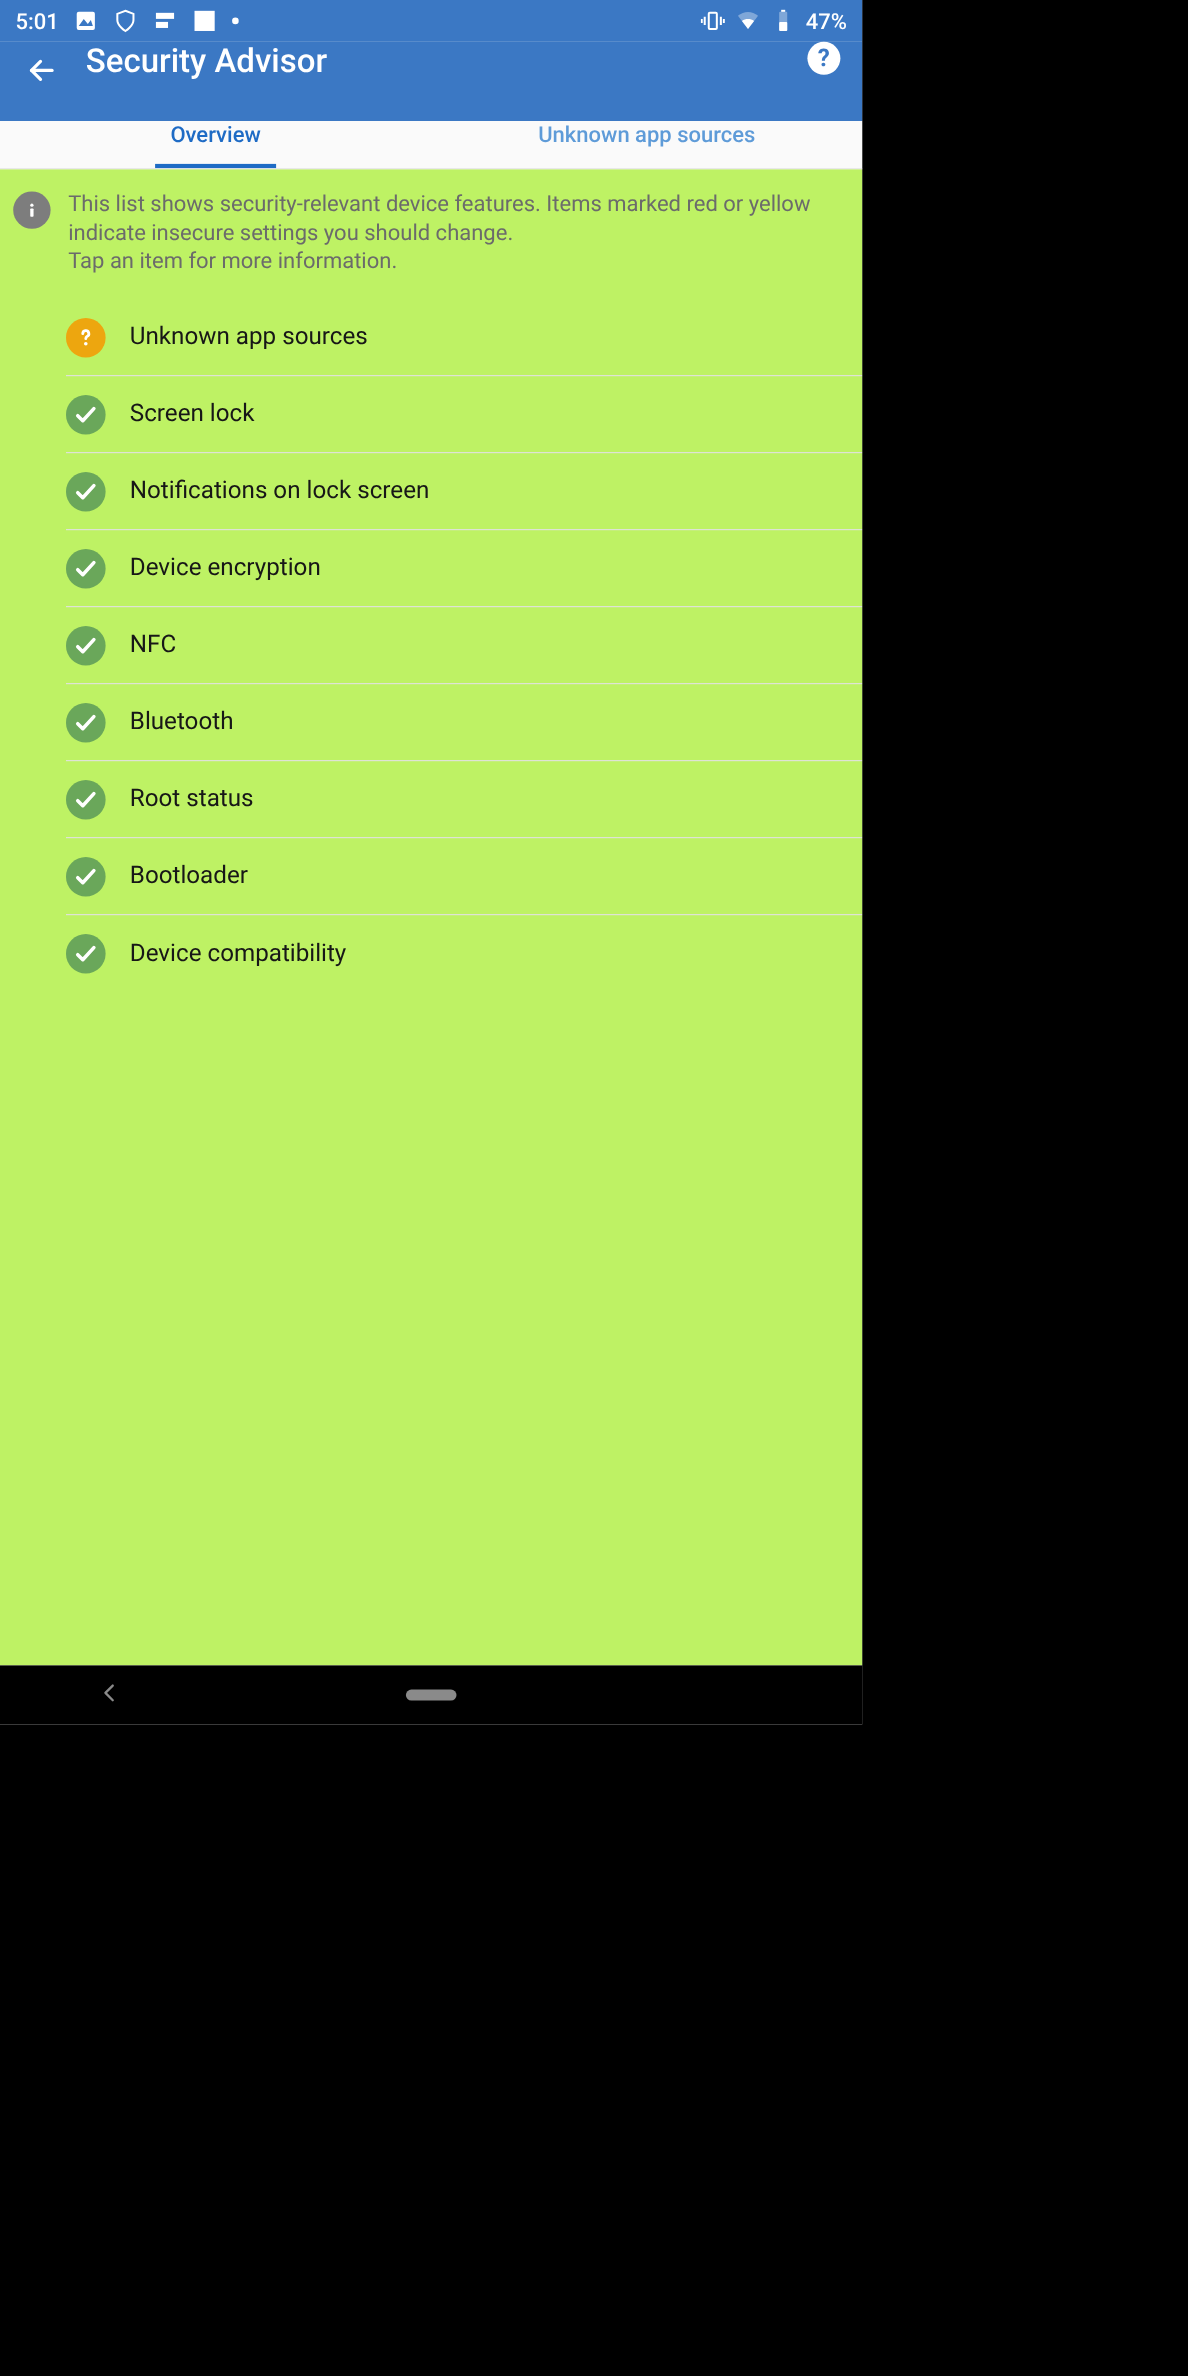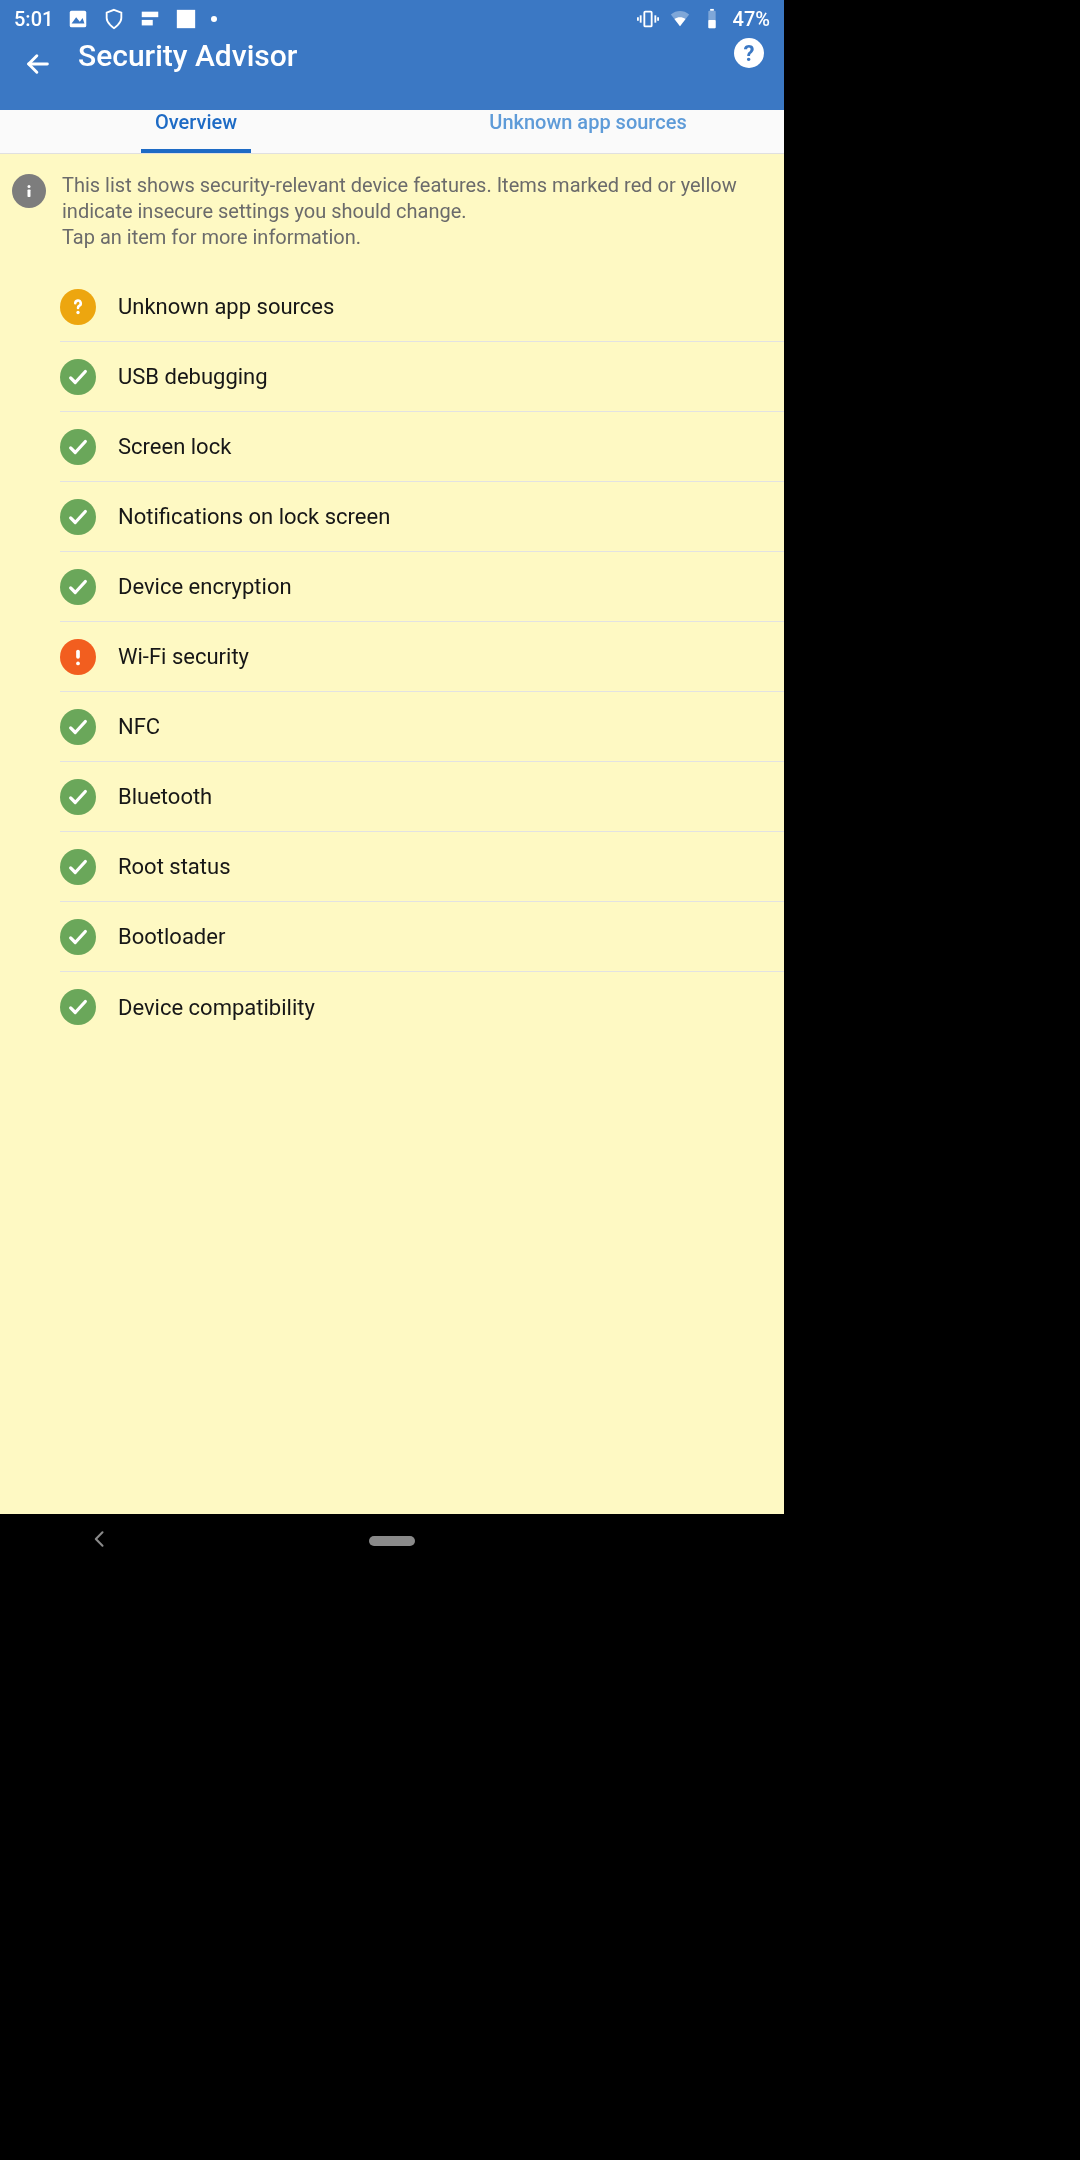--- a/index.html
+++ b/index.html
@@ -19,21 +19,21 @@
   .app-bar .title { font-size: 30px; font-weight: 500; margin-left: 14px; }
   .app-bar .help { margin-left: auto; width: 30px; height: 30px; border-radius: 50%; background: #fff; color: #3b78c4; display: flex; align-items: center; justify-content: center; font-size: 22px; font-weight: 700; margin-right: 8px;}
 
   
   .tabs { height: 44px; background: #fafafa; display: flex; border-bottom: 1px solid #e0e0e0; }
   .tab { flex: 1 1 0; display: flex; align-items: flex-start; justify-content: center; font-size: 20px; font-weight: 500; color: #5e9bd8; position: relative; white-space: nowrap; overflow: hidden; padding: 0 6px;}
   .tab.active { color: #1e6bc5; }
   .tab.active::after { content: ""; position: absolute; bottom: 0; left: 50%; transform: translateX(-50%); width: 110px; height: 4px; background: #1e6bc5; }
 
   
-  .content { flex: 1 1 auto; background: #fef9c3; overflow-y: hidden; }
+  .content { flex: 1 1 auto; background: #bef264; overflow-y: hidden; }
   .intro { display: flex; padding: 18px 18px 0 12px; gap: 16px; }
   .intro .info-badge { width: 34px; height: 34px; border-radius: 50%; background: #7d7d7d; color: #fff; display: flex; align-items: center; justify-content: center; flex: 0 0 auto; margin-top: 2px;}
   .intro-text { color: #6b6b6b; font-size: 20px; line-height: 1.3; }
   .intro-text p + p { }
 
   .list { margin-top: 22px; padding-left: 60px; }
   .row { display: flex; align-items: center; height: 70px; border-bottom: 1px solid #e2e2e2; gap: 22px; padding-right: 24px; }
   .row:last-child { border-bottom: none; }
   .badge { width: 36px; height: 36px; border-radius: 50%; display: flex; align-items: center; justify-content: center; color: #fff; flex: 0 0 auto; }
   .badge svg { width: 22px; height: 22px; }
@@ -151,54 +151,37 @@
             </svg>
           </span>
           <span class="row-label">Unknown app sources</span>
         </div>
         <div class="row">
           <span class="badge badge-green">
             <svg viewBox="0 0 24 24" fill="none" stroke="#fff" stroke-width="3.5" stroke-linecap="round" stroke-linejoin="round">
               <polyline points="4,13 9,18 20,6"></polyline>
             </svg>
           </span>
-          <span class="row-label">USB debugging</span>
-        </div>
-        <div class="row">
-          <span class="badge badge-green">
-            <svg viewBox="0 0 24 24" fill="none" stroke="#fff" stroke-width="3.5" stroke-linecap="round" stroke-linejoin="round">
-              <polyline points="4,13 9,18 20,6"></polyline>
-            </svg>
-          </span>
           <span class="row-label">Screen lock</span>
         </div>
         <div class="row">
           <span class="badge badge-green">
             <svg viewBox="0 0 24 24" fill="none" stroke="#fff" stroke-width="3.5" stroke-linecap="round" stroke-linejoin="round">
               <polyline points="4,13 9,18 20,6"></polyline>
             </svg>
           </span>
           <span class="row-label">Notifications on lock screen</span>
         </div>
         <div class="row">
           <span class="badge badge-green">
             <svg viewBox="0 0 24 24" fill="none" stroke="#fff" stroke-width="3.5" stroke-linecap="round" stroke-linejoin="round">
               <polyline points="4,13 9,18 20,6"></polyline>
             </svg>
           </span>
           <span class="row-label">Device encryption</span>
-        </div>
-        <div class="row">
-          <span class="badge badge-orange">
-            <svg viewBox="0 0 24 24" fill="#fff">
-              <rect x="10" y="4" width="4" height="10" rx="2"></rect>
-              <circle cx="12" cy="19" r="2"></circle>
-            </svg>
-          </span>
-          <span class="row-label">Wi-Fi security</span>
         </div>
         <div class="row">
           <span class="badge badge-green">
             <svg viewBox="0 0 24 24" fill="none" stroke="#fff" stroke-width="3.5" stroke-linecap="round" stroke-linejoin="round">
               <polyline points="4,13 9,18 20,6"></polyline>
             </svg>
           </span>
           <span class="row-label">NFC</span>
         </div>
         <div class="row">

